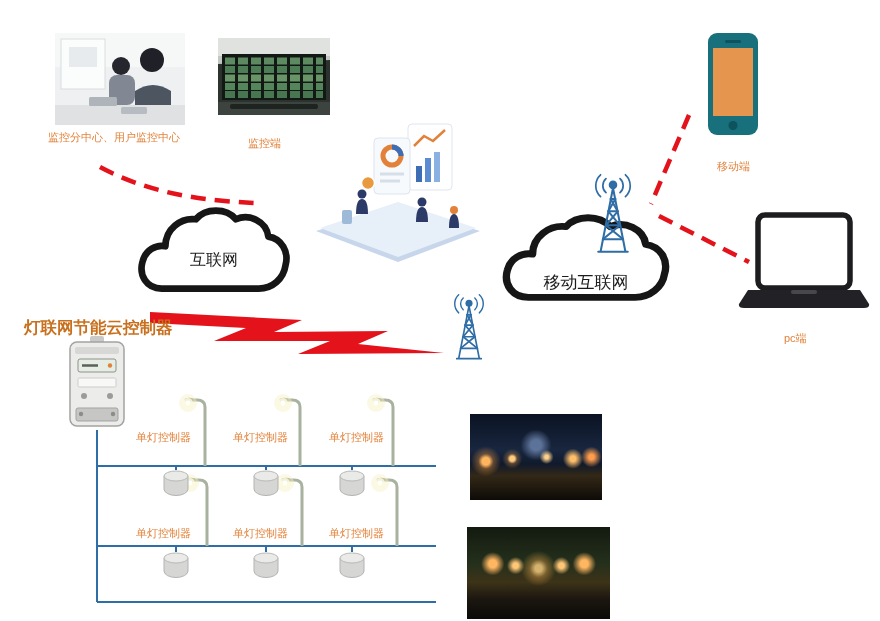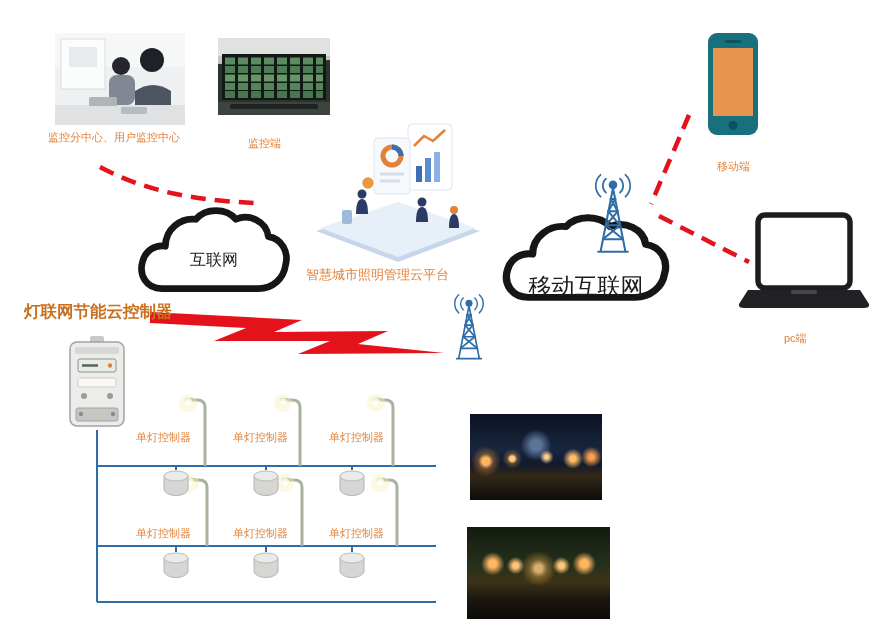--- a/index.html
+++ b/index.html
@@ -121,41 +121,40 @@
       <circle cx="50" cy="84" r="4.5" fill="#2b3a66"></circle>
       <path d="M44,104 Q44,89 50,89 Q56,89 56,104 Z" fill="#2b3a66"></path>
       <circle cx="56" cy="73" r="6.5" fill="#EA9A3E" stroke="#ffffff" stroke-width="1.5"></circle>
       <circle cx="110" cy="92" r="4.5" fill="#2b3a66"></circle>
       <path d="M104,112 Q104,97 110,97 Q116,97 116,112 Z" fill="#2b3a66"></path>
       <circle cx="142" cy="100" r="4" fill="#E2823A"></circle>
       <path d="M137,118 Q137,104 142,104 Q147,104 147,118 Z" fill="#2b3a66"></path>
       <rect x="30" y="100" width="10" height="14" rx="2" fill="#9fb9d8"></rect>
     </svg>
   </div>
-  <div class="label" style="left:306px;top:266px;font-size:13px">智慧城市照明管理云平台</div>
 
   <div class="phone" style="left:708px;top:33px;width:50px;height:102px">
     <div class="phone-speaker"></div>
     <div class="phone-screen"></div>
     <div class="phone-btn"></div>
   </div>
   <div class="label" style="left:717px;top:159px">移动端</div>
 
   <div class="cloud" style="left:133px;top:200px;width:162px;height:106px">
     <svg viewBox="0 0 170 110" preserveAspectRatio="none">
       <path class="cloud-path" d="M30,92 C14,92 6,78 10,64 C13,52 24,46 34,48 C34,30 50,18 66,20 C76,8 98,8 108,20 C122,14 140,22 142,38 C156,40 164,54 160,68 C158,82 146,92 132,92 Z"></path>
     </svg>
     <div class="cloud-text" style="top:50px;font-size:16px">互联网</div>
   </div>
 
   <div class="cloud" style="left:497px;top:207px;width:178px;height:108px">
     <svg viewBox="0 0 170 110" preserveAspectRatio="none">
       <path class="cloud-path" d="M30,92 C14,92 6,78 10,64 C13,52 24,46 34,48 C34,30 50,18 66,20 C76,8 98,8 108,20 C122,14 140,22 142,38 C156,40 164,54 160,68 C158,82 146,92 132,92 Z"></path>
     </svg>
-    <div class="cloud-text" style="top:64px;font-size:23px">移动互联网</div>
+    <div class="cloud-text" style="top:64px;font-size:17px">移动互联网</div>
   </div>
 
   <div class="antenna" style="left:578px;top:170px;width:70px;height:92px">
     <svg class="ant" width="70" height="92" viewBox="0 0 90 112">
       <circle class="ant-fill" cx="45" cy="16" r="5.5"></circle>
       <path d="M45,20 L29,102 M45,20 L61,102 M26,102 L64,102"></path>
       <path d="M42,34 L48,34 M39,50 L51,50 M36,68 L54,68 M32,86 L58,86"></path>
       <path d="M42,34 L51,50 M48,34 L39,50 M39,50 L54,68 M51,50 L36,68 M36,68 L58,86 M54,68 L32,86"></path>
       <path class="waves" d="M36,8 A12,12 0 0 0 36,26 M29,3 A19,19 0 0 0 29,31 M54,8 A12,12 0 0 1 54,26 M61,3 A19,19 0 0 1 61,31"></path>
     </svg>
@@ -163,21 +162,21 @@
 
   <div class="abs" style="left:736px;top:212px;width:134px;height:102px">
     <svg width="134" height="102" viewBox="0 0 134 102">
       <rect x="22" y="3" width="92" height="73" rx="7" fill="#ffffff" stroke="#1d1d20" stroke-width="5.5"></rect>
       <path d="M12,78 L124,78 L133,92 Q134,96 128,96 L8,96 Q2,96 3,92 Z" fill="#222226"></path>
       <rect x="55" y="78" width="26" height="4" rx="2" fill="#47474d"></rect>
     </svg>
   </div>
   <div class="label" style="left:784px;top:331px">pc端</div>
 
-  <div class="title" style="left:24px;top:301px">灯联网节能云控制器</div>
+  <div class="title" style="left:24px;top:317px">灯联网节能云控制器</div>
   <div class="abs" style="left:64px;top:336px;width:66px;height:96px">
     <svg width="66" height="96" viewBox="0 0 66 96">
       <rect x="26" y="0" width="14" height="8" rx="2" fill="#c9c9c7"></rect>
       <rect x="6" y="6" width="54" height="84" rx="7" fill="#ececea" stroke="#a3a3a1" stroke-width="1.5"></rect>
       <rect x="11" y="11" width="44" height="7" rx="2" fill="#d7d7d5"></rect>
       <rect x="14" y="23" width="38" height="13" rx="2" fill="#e6ede4" stroke="#8d928b"></rect>
       <line x1="18" y1="29.5" x2="34" y2="29.5" stroke="#5d5f5b" stroke-width="2.5"></line>
       <circle cx="46" cy="29.5" r="2.2" fill="#E2823A"></circle>
       <rect x="14" y="42" width="38" height="9" rx="1.5" fill="#f8f8f6" stroke="#cccccb"></rect>
       <circle cx="20" cy="60" r="3" fill="#9b9b99"></circle>

